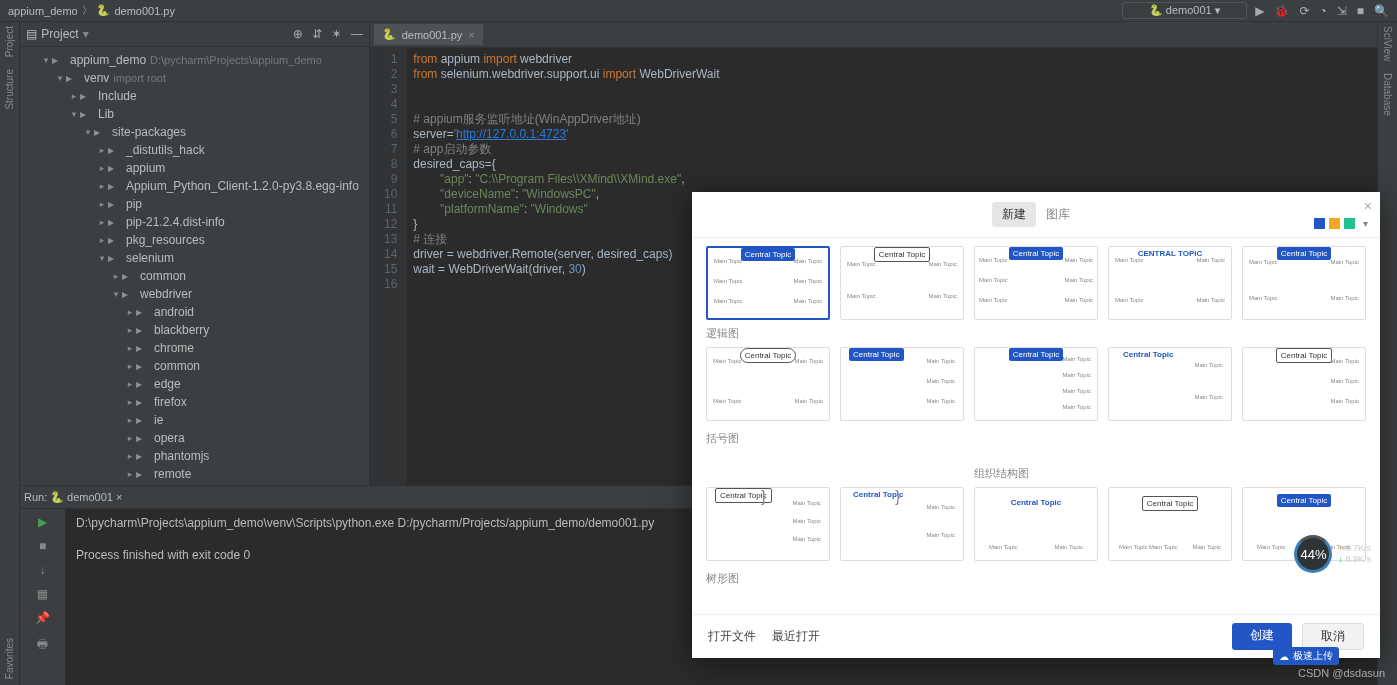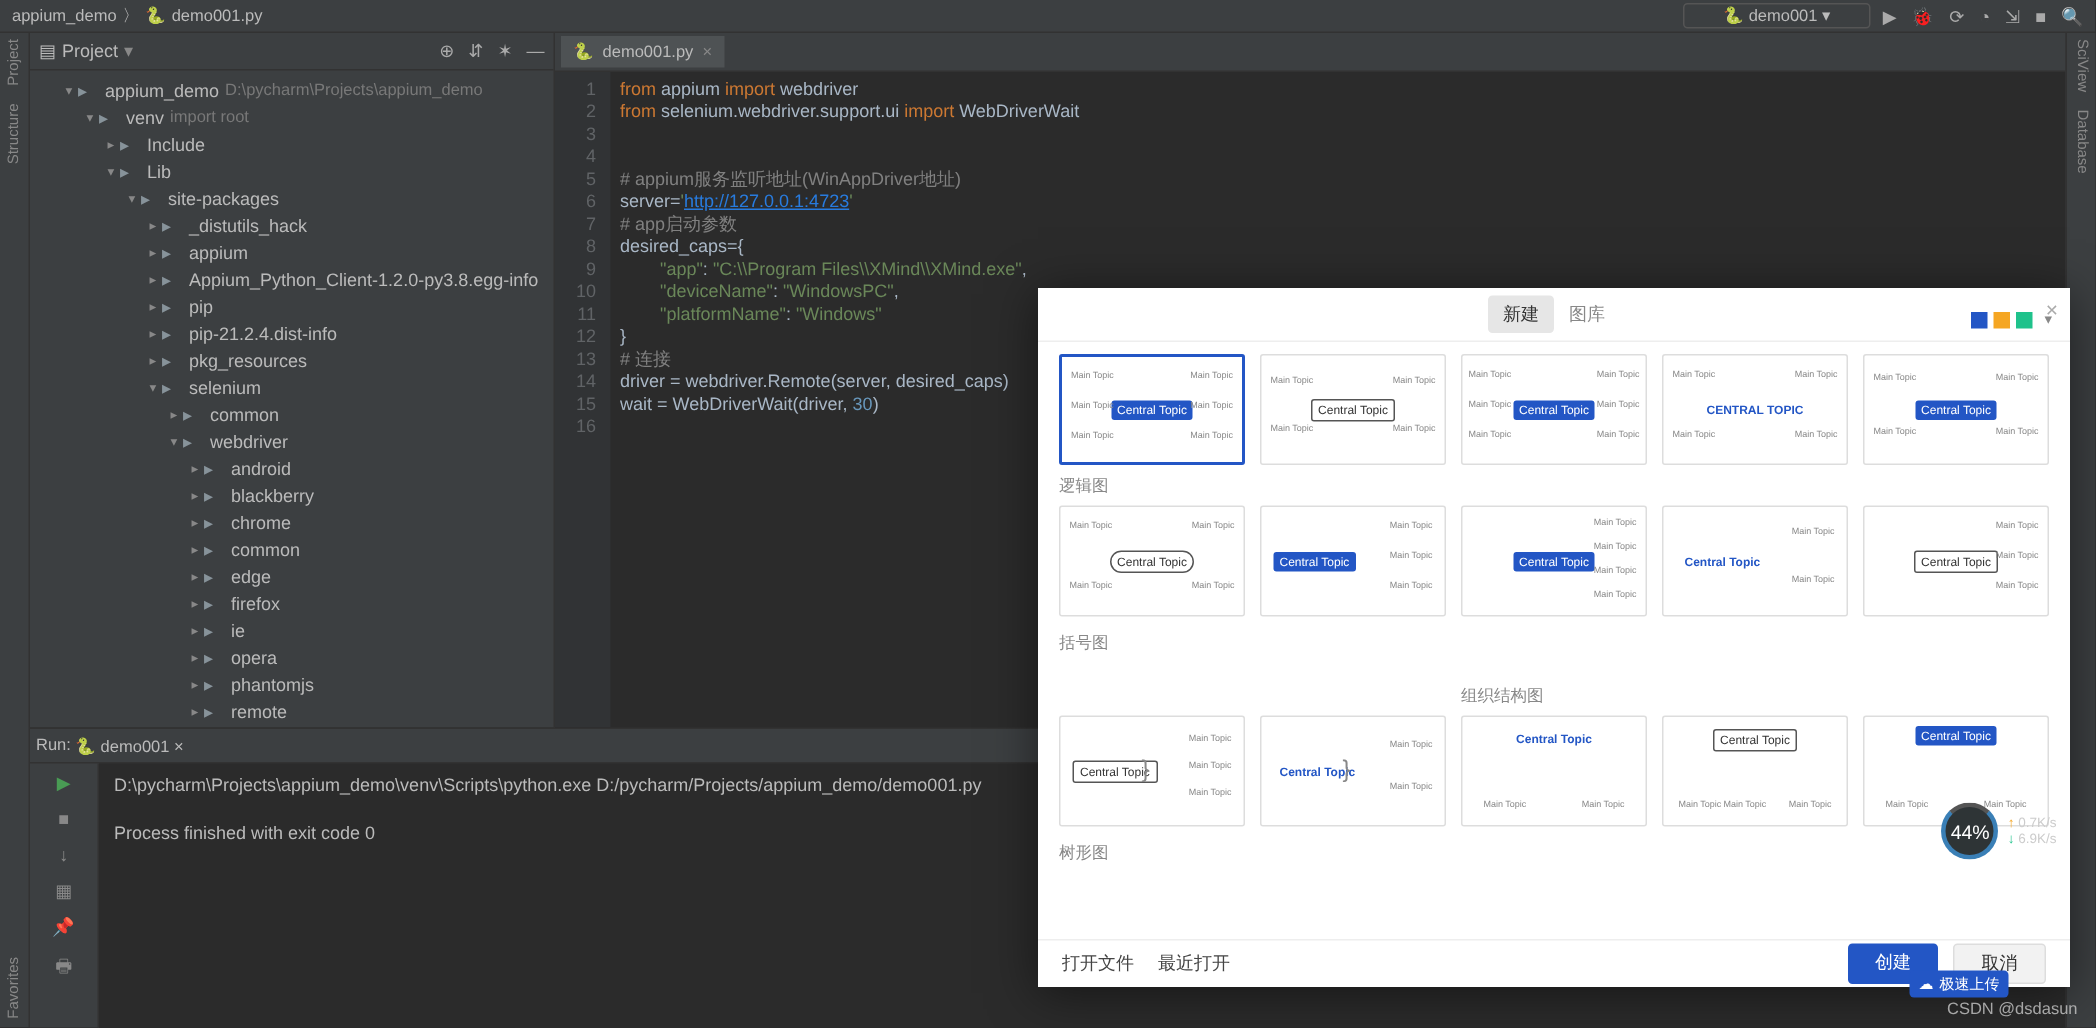--- a/index.html
+++ b/index.html
@@ -56,38 +56,38 @@
 .run-gutter { width:46px; background:#3c3f41; border-right:1px solid #323232; display:flex; flex-direction:column; align-items:center; padding-top:6px; gap:10px; color:#888; }
 .run-gutter span { cursor:pointer; }
 .run-out { flex:1; background:#2b2b2b; font-family:Consolas,monospace; font-size:12px; color:#bbb; padding:6px 10px; line-height:16px; }
 
 
 .right-gutter { width:20px; background:#3c3f41; border-left:1px solid #323232; display:flex; flex-direction:column; align-items:center; padding-top:4px; gap:12px; font-size:10px; color:#888; }
 .right-gutter span { writing-mode:vertical-rl; cursor:pointer; }
 
 
 .xmind-dialog { position:absolute; left:692px; top:192px; width:688px; height:466px; background:#fff; color:#333; box-shadow:0 4px 30px rgba(0,0,0,.5); display:flex; flex-direction:column; font-size:12px; }
-.xm-head { height:36px; border-bottom:1px solid #eee; display:flex; align-items:center; justify-content:center; position:relative; }
+.xm-head { height:46px; border-bottom:1px solid #eee; display:flex; align-items:center; justify-content:center; position:relative; }
 .xm-tabs { display:flex; gap:0; font-size:12px; color:#888; }
 .xm-tab { padding:4px 10px; cursor:pointer; }
 .xm-tab.active { background:#e6e6e6; color:#333; border-radius:3px; }
 .xm-close { position:absolute; right:8px; top:6px; color:#aaa; cursor:pointer; font-size:14px; }
 .xm-colors { position:absolute; right:12px; bottom:8px; display:flex; gap:4px; align-items:center; }
 .xm-colors i { width:11px; height:11px; display:inline-block; }
 .xm-body { flex:1; overflow:auto; padding:8px 14px; }
 .xm-section-title { font-size:11px; color:#888; margin:4px 0 6px 0; }
 .xm-grid { display:grid; grid-template-columns:repeat(5,1fr); gap:10px; margin-bottom:6px; }
-.xm-card { height:74px; border:1px solid #ddd; border-radius:2px; background:#fff; display:flex; align-items:center; justify-content:center; position:relative; cursor:pointer; overflow:hidden; }
+.xm-card { height:74px; border:1px solid #ddd; border-radius:2px; background:#fff; display:flex; align-items:flex-start; justify-content:center; position:relative; cursor:pointer; overflow:hidden; }
 .xm-card.selected { border:2px solid #2356c5; }
 .xm-card .ct { font-size:8px; padding:2px 4px; border-radius:2px; white-space:nowrap; }
 .ct-blue { background:#2356c5; color:#fff; }
 .ct-line { border:1px solid #555; color:#333; }
 .ct-text { color:#2356c5; font-weight:bold; }
 .branch { position:absolute; font-size:6px; color:#888; white-space:nowrap; }
-.xm-foot { height:32px; border-top:1px solid #eee; display:flex; align-items:center; justify-content:space-between; padding:0 16px; }
+.xm-foot { height:44px; border-top:1px solid #eee; display:flex; align-items:center; justify-content:space-between; padding:0 16px; }
 .xm-foot-left { display:flex; gap:16px; font-size:12px; color:#444; }
 .xm-foot-left span { cursor:pointer; }
 .xm-foot-right { display:flex; gap:10px; }
 .xm-btn { padding:4px 18px; border-radius:3px; font-size:12px; cursor:pointer; }
 .xm-btn.primary { background:#2356c5; color:#fff; }
 .xm-btn.secondary { background:#f2f2f2; color:#333; border:1px solid #ddd; }
 
 
 .perf-badge { position:absolute; right:26px; bottom:112px; display:flex; align-items:center; gap:6px; }
 .perf-circle { width:38px; height:38px; border-radius:50%; background:#2e3436; border:3px solid #3a7fb6; border-top-color:#555; display:flex; align-items:center; justify-content:center; color:#fff; font-size:13px; transform:rotate(0deg); }

